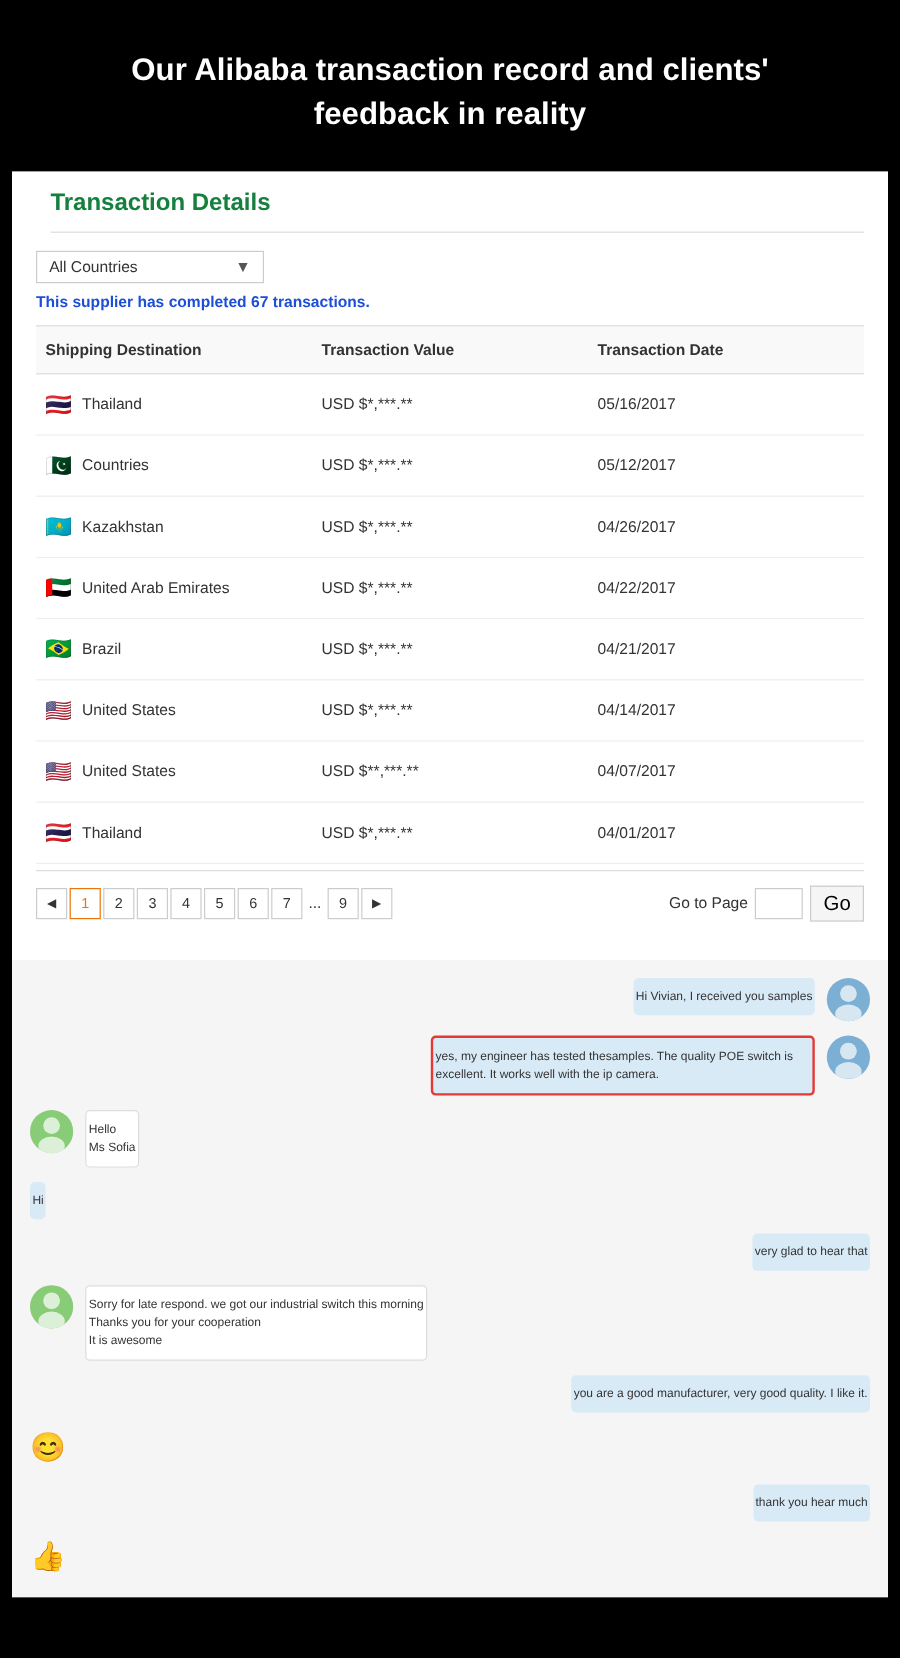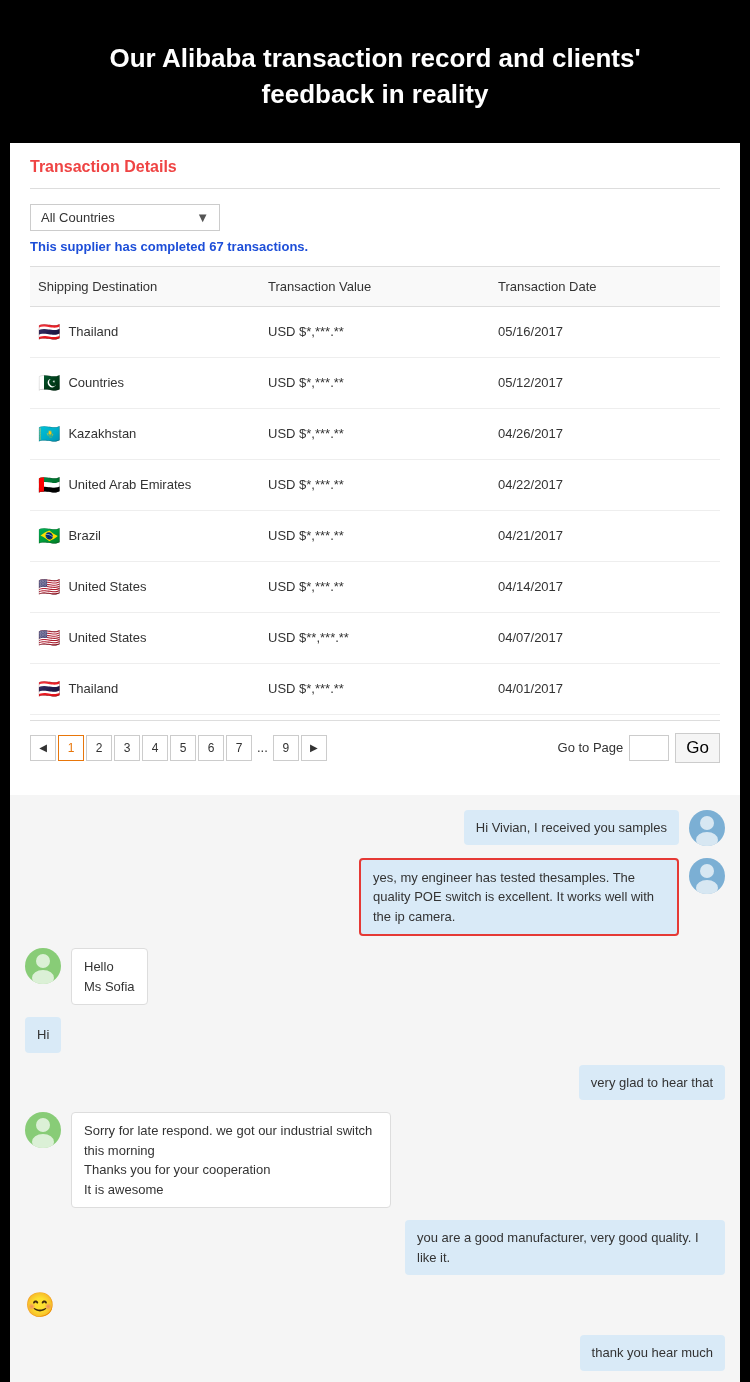--- a/index.html
+++ b/index.html
@@ -25,26 +25,27 @@
       background: #fff;
       margin: 0 10px;
       padding: 0;
     }
     
     .transaction-section {
       background: #fff;
       padding: 15px 20px;
     }
     .transaction-title {
-      font-size: 16px;
+      font-size: 20px;
       font-weight: bold;
-      color: #ef4444;
+      color: #15803d;
       padding-bottom: 12px;
       border-bottom: 1px solid #ddd;
       margin-bottom: 15px;
+      margin-left: 12px;
     }
     .filter-row {
       margin-bottom: 8px;
     }
     .country-select {
       display: inline-flex;
       align-items: center;
       border: 1px solid #ccc;
       padding: 5px 10px;
       min-width: 190px;
@@ -70,21 +71,21 @@
     .table-header {
       display: grid;
       grid-template-columns: 2fr 2fr 2fr;
       border-top: 1px solid #ddd;
       border-bottom: 1px solid #ddd;
       padding: 8px 0;
       background: #f9f9f9;
     }
     .table-header-cell {
       font-size: 13px;
-      font-weight: normal;
+      font-weight: bold;
       color: #333;
       padding: 4px 8px;
     }
     .table-row {
       display: grid;
       grid-template-columns: 2fr 2fr 2fr;
       border-bottom: 1px solid #eee;
       padding: 10px 0;
       align-items: center;
     }
@@ -183,22 +184,22 @@
       align-items: center;
       justify-content: center;
     }
     .avatar svg {
       width: 36px;
       height: 36px;
     }
     .bubble {
       background: #d9eaf7;
       border-radius: 4px;
-      padding: 8px 12px;
-      font-size: 13px;
+      padding: 8px 2px;
+      font-size: 10px;
       color: #333;
       max-width: 320px;
       line-height: 1.5;
     }
     .bubble.highlighted {
       border: 2px solid #e53935;
     }
     .bubble.left-msg {
       background: #fff;
       border: 1px solid #ddd;

